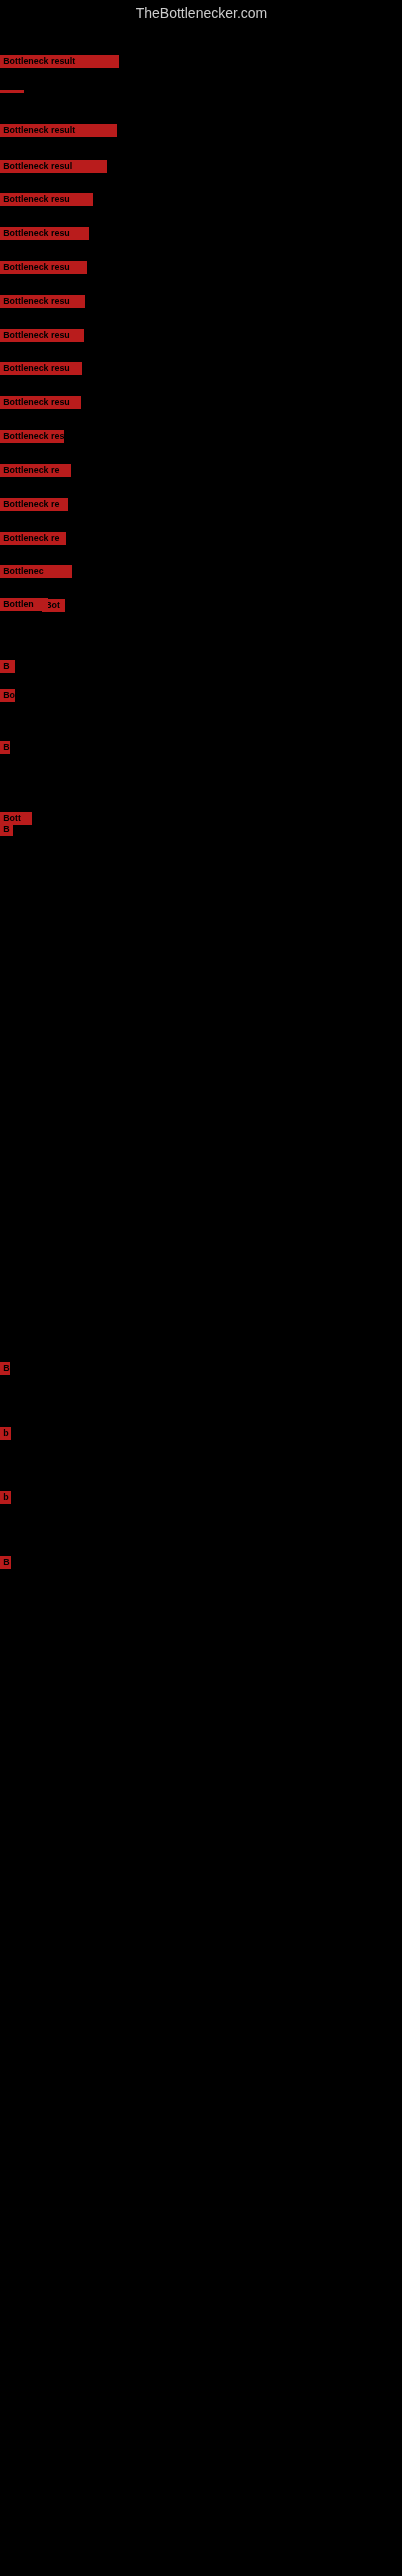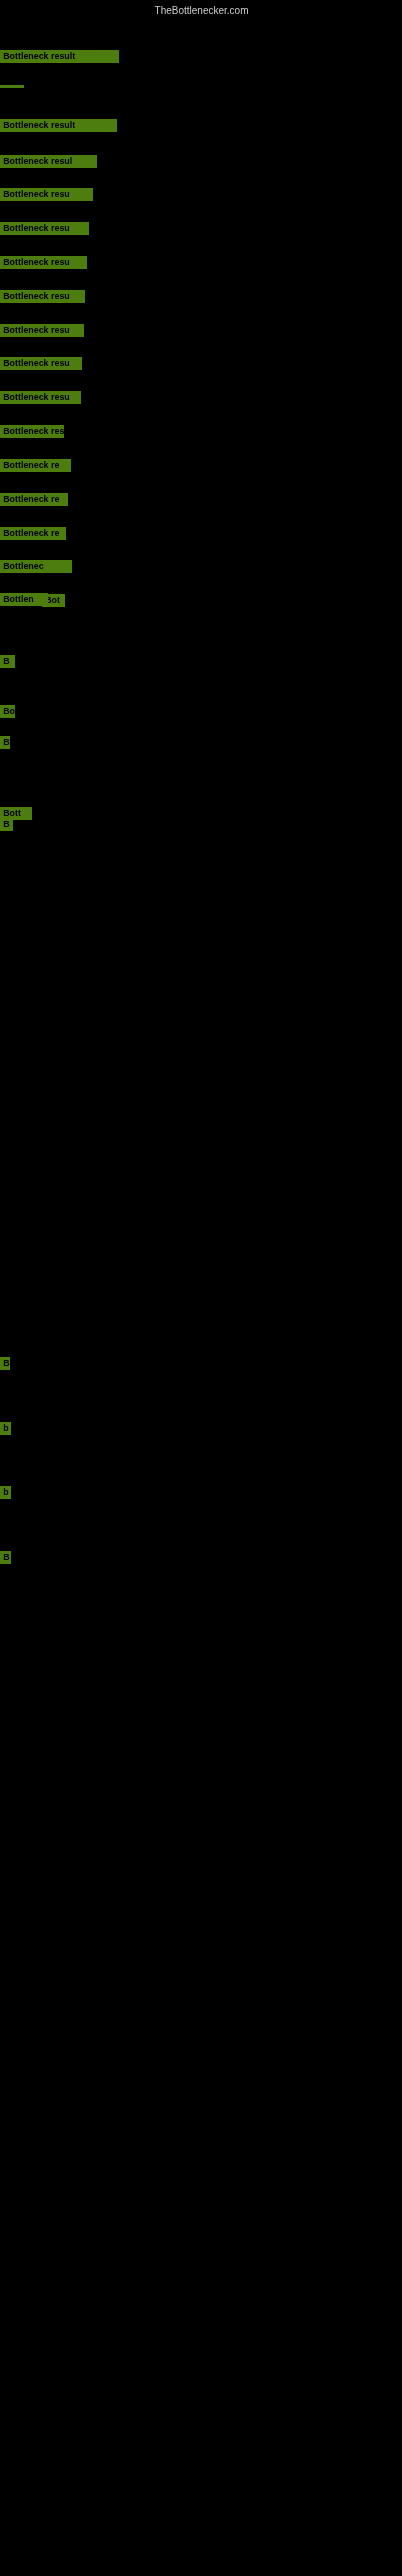--- a/index.html
+++ b/index.html
@@ -12,64 +12,64 @@
       width: 403px;
       min-height: 2576px;
       background-color: #000000;
       font-family: Arial, sans-serif;
       position: relative;
     }
 
     .site-title {
       text-align: center;
       color: #cccccc;
-      font-size: 10px;
+      font-size: 14px;
       padding: 4.8px 0;
       width: 100%;
     }
 
     .bottleneck-bar {
       display: inline-block;
-      background-color: #4d7c0f;
+      background-color: #b91c1c;
       color: #000000;
       font-size: 8.9px;
       font-weight: bold;
       padding: 1.6px 3.2px;
       white-space: nowrap;
       overflow: hidden;
       position: absolute;
       left: 0;
     }
   </style>
 </head>
 <body>
 
 <div class="site-title">TheBottlenecker.com</div>
 
 <div id="bars-container" style="position:relative; width:403px; min-height:2576px;">
 <div class="bottleneck-bar" style="top: 29px; width: 119px;">Bottleneck result</div>
     <div class="bottleneck-bar" style="top: 64px; width: 24px;"></div>
     <div class="bottleneck-bar" style="top: 98px; width: 117px;">Bottleneck result</div>
-    <div class="bottleneck-bar" style="top: 134px; width: 97px;">Bottleneck resul</div>
+    <div class="bottleneck-bar" style="top: 134px; width: 107px;">Bottleneck resul</div>
     <div class="bottleneck-bar" style="top: 167px; width: 93px;">Bottleneck resu</div>
     <div class="bottleneck-bar" style="top: 201px; width: 89px;">Bottleneck resu</div>
     <div class="bottleneck-bar" style="top: 235px; width: 87px;">Bottleneck resu</div>
     <div class="bottleneck-bar" style="top: 269px; width: 85px;">Bottleneck resu</div>
     <div class="bottleneck-bar" style="top: 303px; width: 84px;">Bottleneck resu</div>
     <div class="bottleneck-bar" style="top: 336px; width: 82px;">Bottleneck resu</div>
     <div class="bottleneck-bar" style="top: 370px; width: 81px;">Bottleneck resu</div>
     <div class="bottleneck-bar" style="top: 404px; width: 64px;">Bottleneck res</div>
     <div class="bottleneck-bar" style="top: 438px; width: 71px;">Bottleneck re</div>
     <div class="bottleneck-bar" style="top: 472px; width: 68px;">Bottleneck re</div>
     <div class="bottleneck-bar" style="top: 506px; width: 66px;">Bottleneck re</div>
     <div class="bottleneck-bar" style="top: 539px; width: 72px;">Bottlenec</div>
     <div class="bottleneck-bar" style="top: 573px; width: 22.5px; margin-left: 42px;">Bot</div>
     <div class="bottleneck-bar" style="top: 572px; width: 48px;">Bottlen</div>
     <div class="bottleneck-bar" style="top: 634px; width: 14.5px;">B</div>
-    <div class="bottleneck-bar" style="top: 684px; width: 14.5px;">Bo</div>
+    <div class="bottleneck-bar" style="top: 663px; width: 14.5px;">Bo</div>
     <div class="bottleneck-bar" style="top: 715px; width: 9.7px;">B</div>
     <div class="bottleneck-bar" style="top: 786px; width: 32px;">Bott</div>
     <div class="bottleneck-bar" style="top: 797px; width: 13px;">B</div>
     <div class="bottleneck-bar" style="top: 1336px; width: 9.7px;">B</div>
     <div class="bottleneck-bar" style="top: 1401px; width: 11.3px;">b</div>
     <div class="bottleneck-bar" style="top: 1465px; width: 11.3px;">b</div>
     <div class="bottleneck-bar" style="top: 1530px; width: 11.3px;">B</div>
   </div>
 
 

